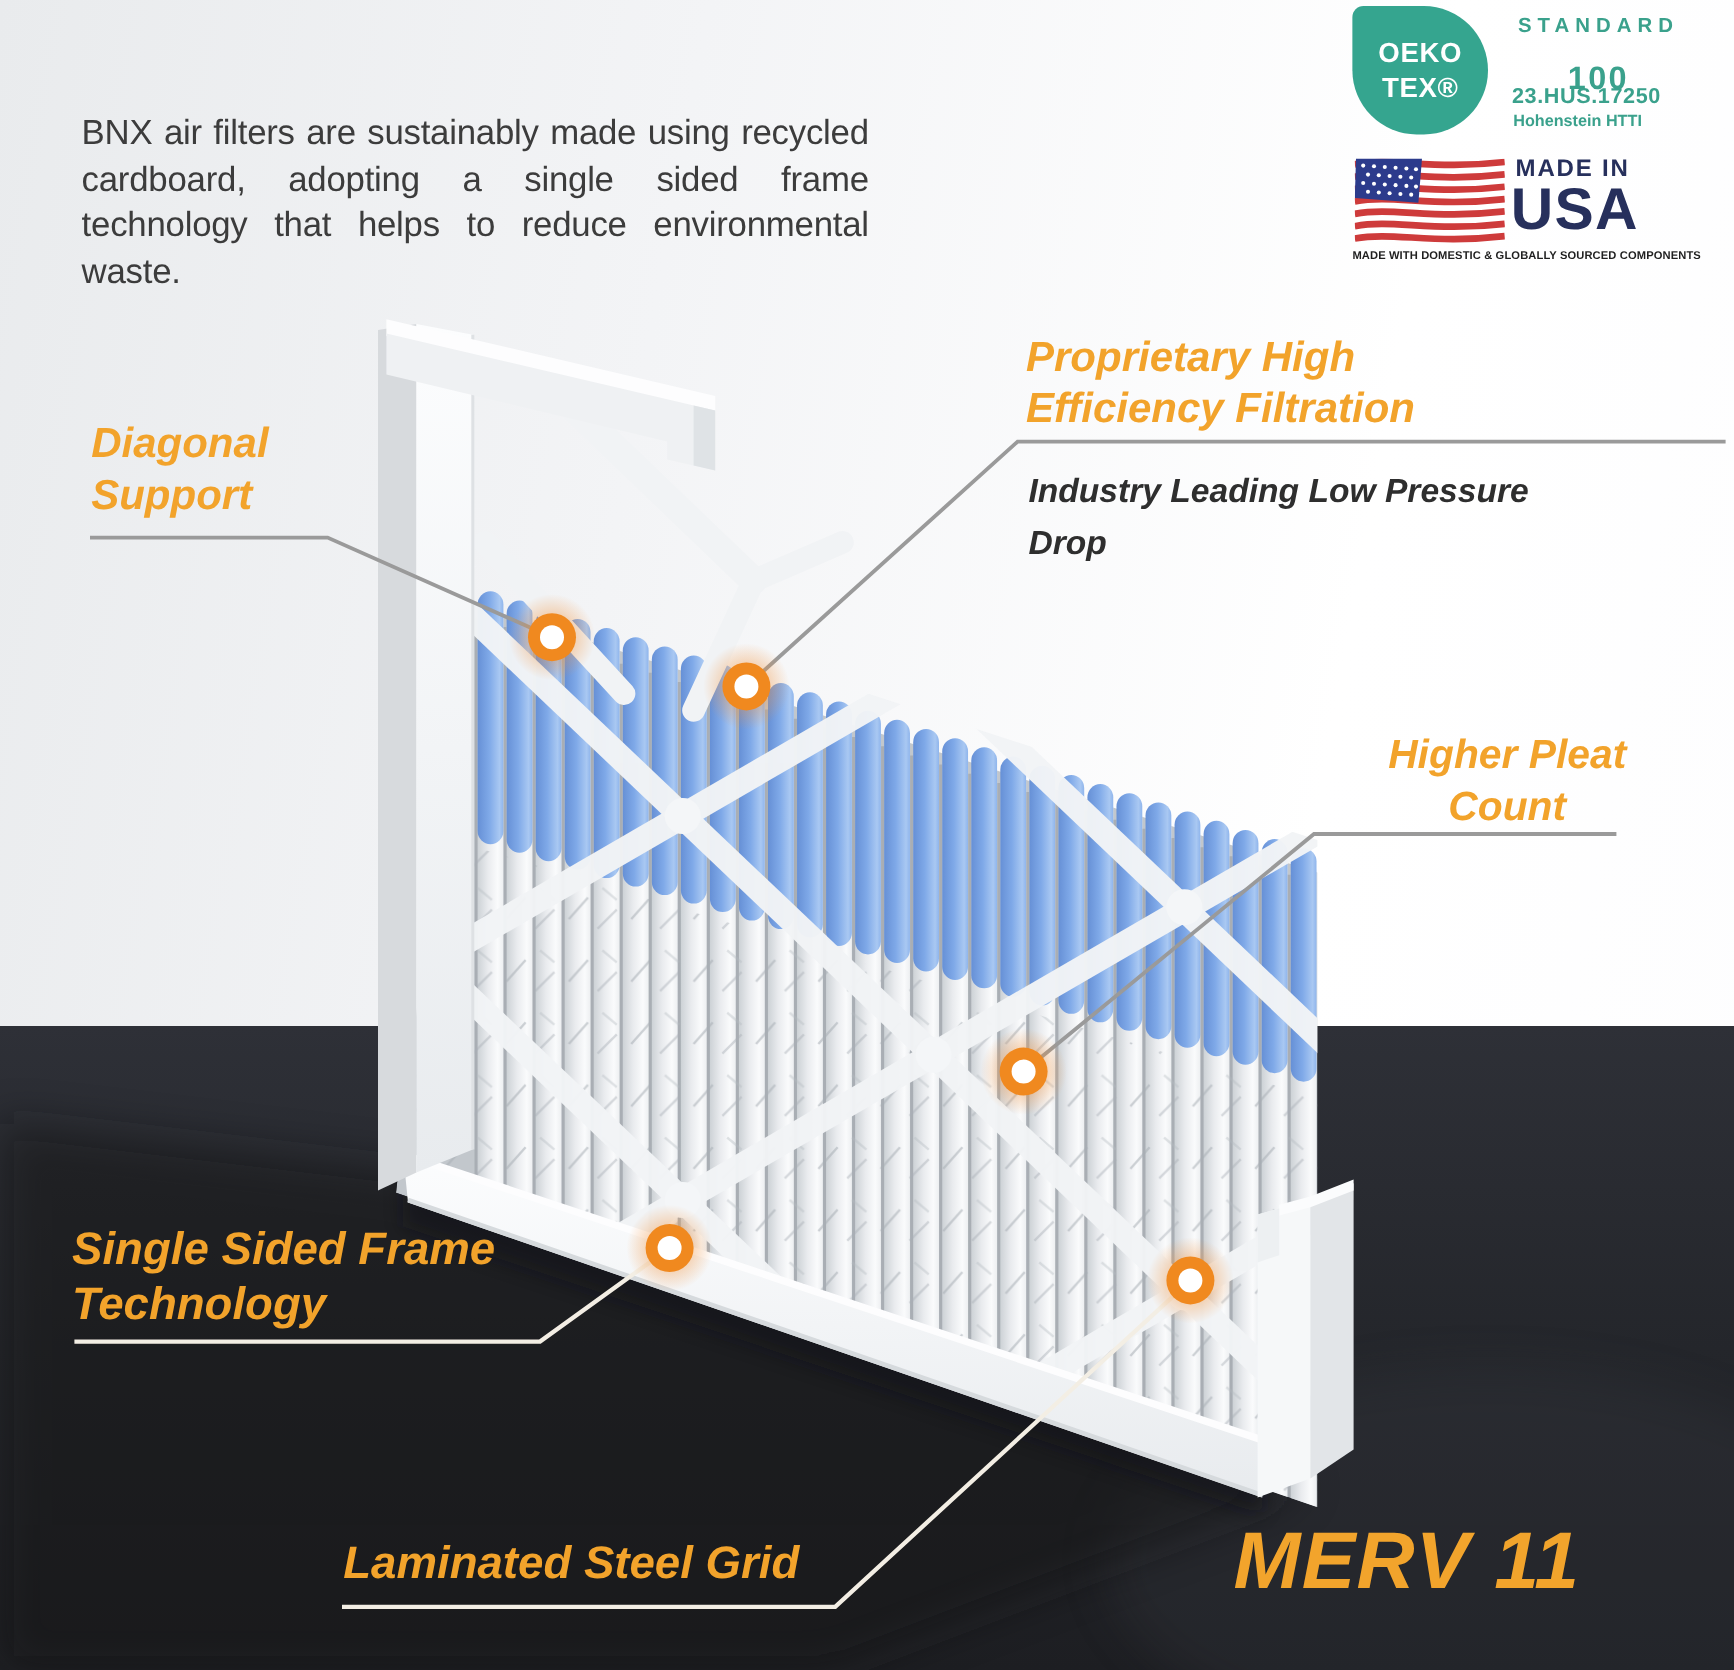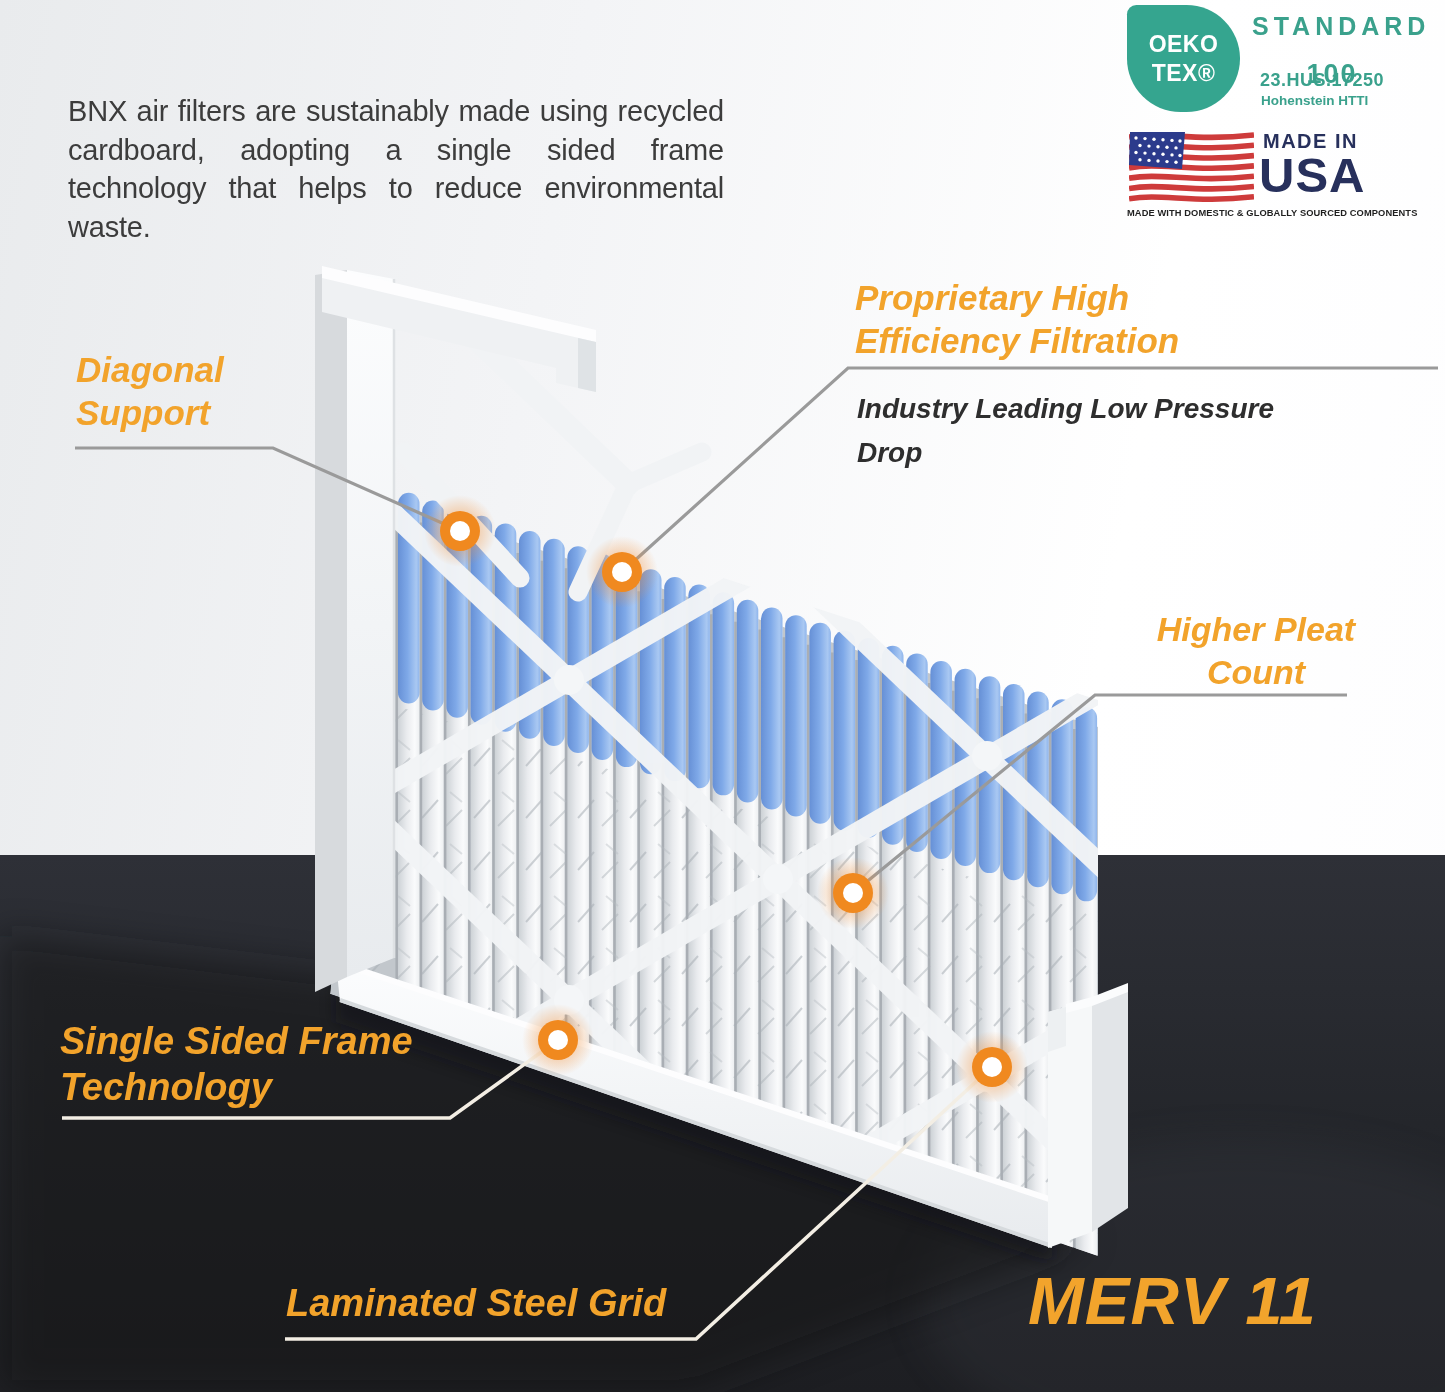--- a/index.html
+++ b/index.html
@@ -37,21 +37,21 @@
     font-style:italic;
   }
   
   .oeko-blob{
     left:1127px;top:5px;width:113px;height:107px;
     background:#35A58F;border-radius:10px 58px 58px 58px;
     display:flex;flex-direction:column;align-items:center;justify-content:center;
     color:#fff;font-weight:700;font-size:23px;line-height:29px;letter-spacing:0.5px;
   }
   .oeko-std{left:1252px;top:12px;width:160px;text-align:center;color:#3AA18C;font-weight:700;}
-  .oeko-std .std{font-size:25px;letter-spacing:5px;display:block;text-align:center;}
+  .oeko-std .std{font-size:17px;letter-spacing:5px;display:block;text-align:center;}
   .oeko-std .hundred{font-size:27px;letter-spacing:2px;display:block;margin-top:18px;}
   .oeko-cert{left:1260px;top:70px;color:#3AA18C;font-weight:700;font-size:18px;letter-spacing:0.5px;}
   .oeko-inst{left:1261px;top:93px;color:#3AA18C;font-weight:700;font-size:13.5px;}
   .made-in{left:1263px;top:130px;color:#27305C;font-weight:700;font-size:20px;letter-spacing:1.5px;}
   .usa-big{left:1259px;top:147px;color:#27305C;font-weight:700;font-size:49px;letter-spacing:1px;}
   .usa-caption{left:1127px;top:208px;width:280px;color:#1f1f1f;font-weight:700;font-size:9.3px;
     letter-spacing:0.1px;white-space:nowrap;}
   .flag{left:1129px;top:132px;}
 </style>
 </head>

